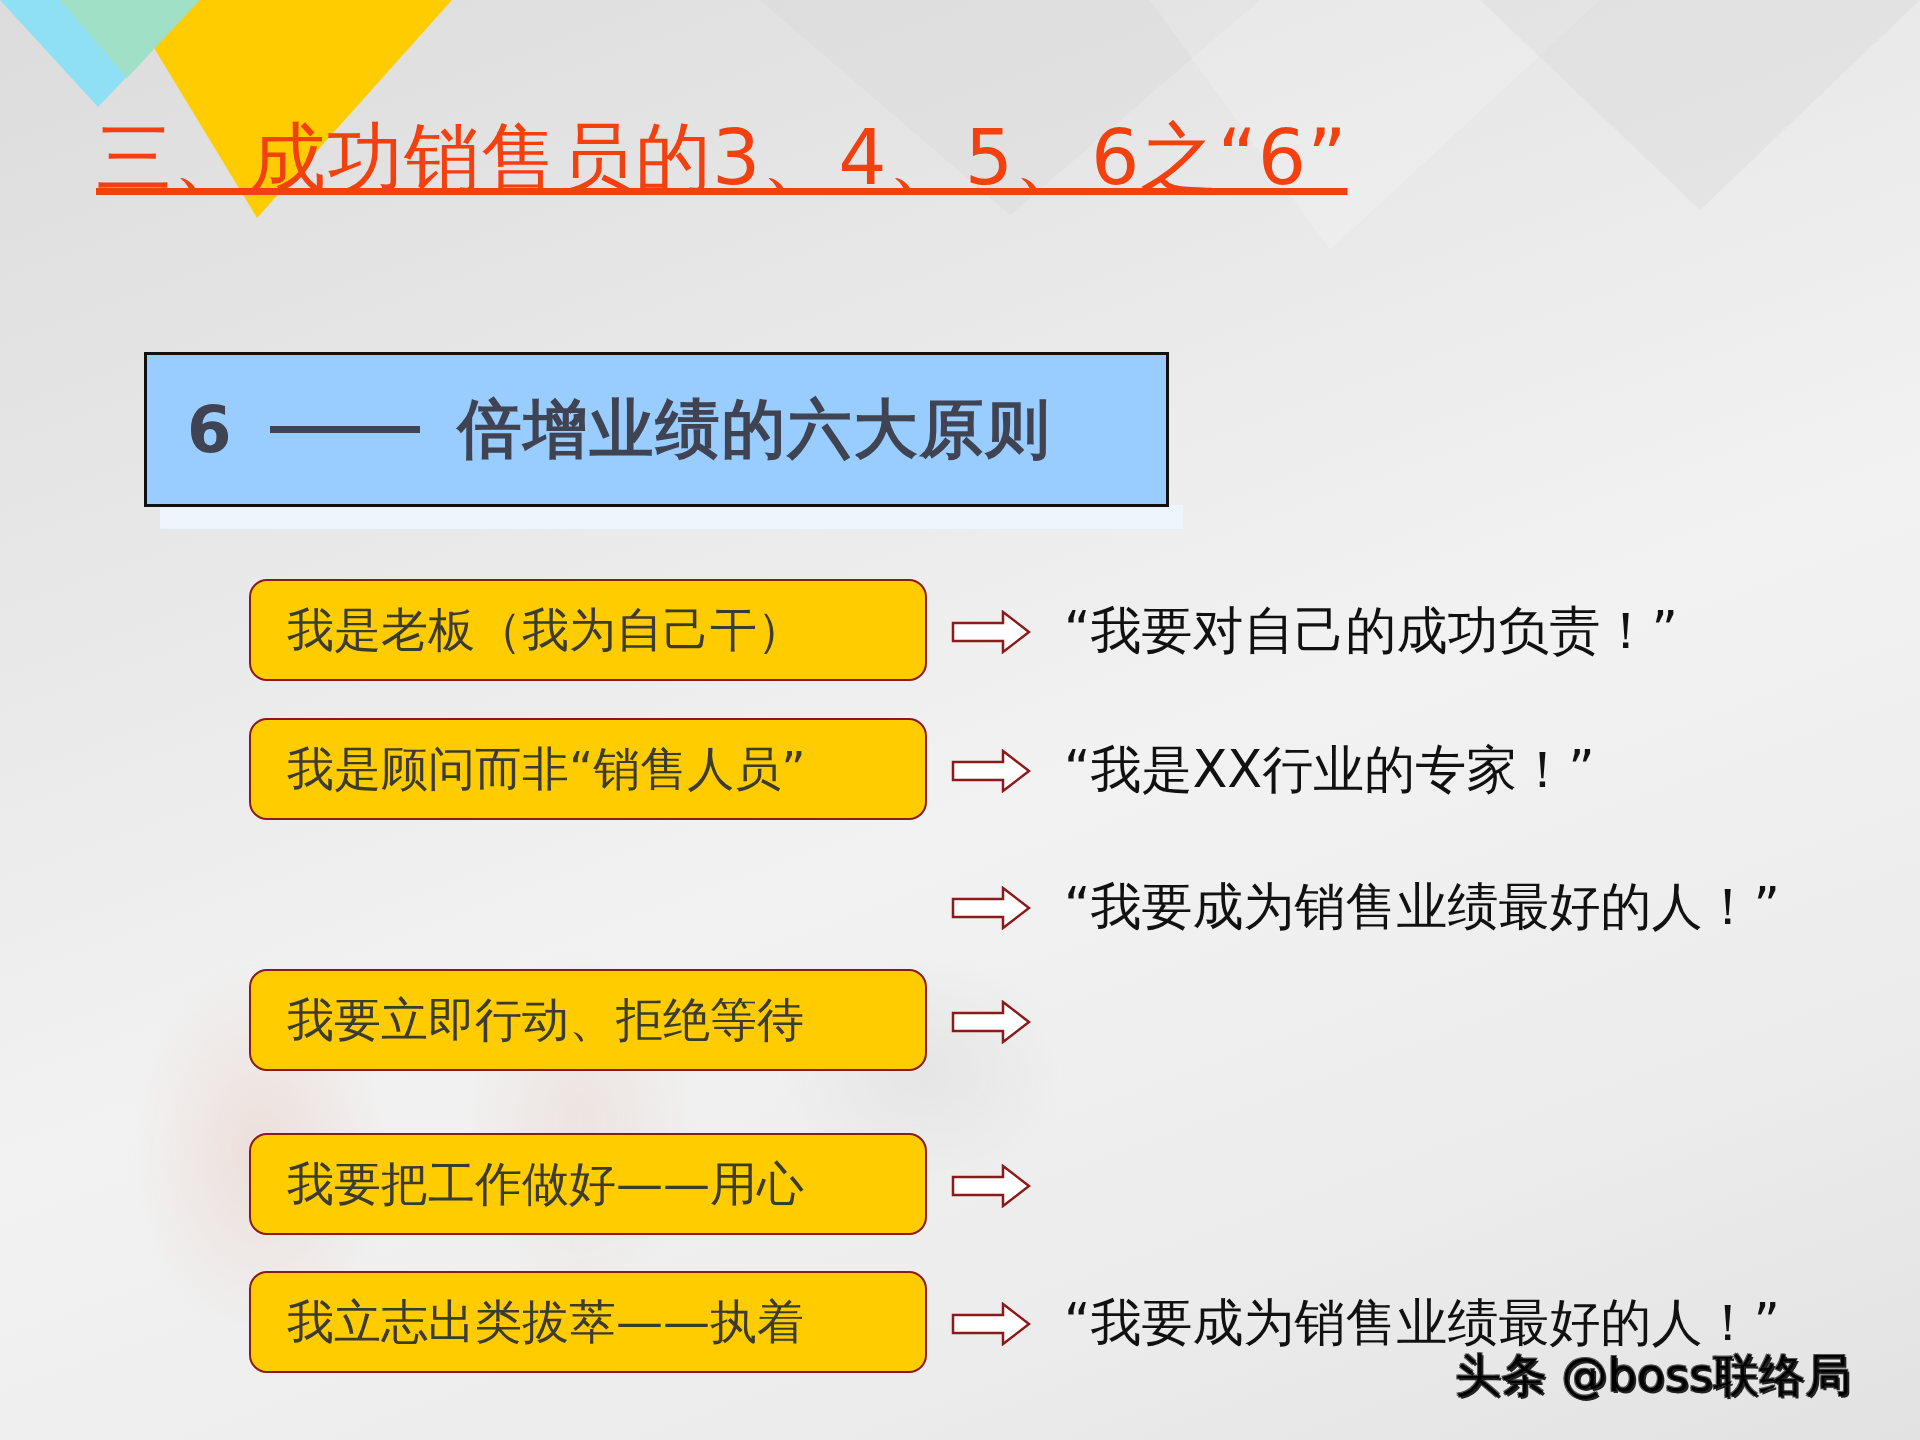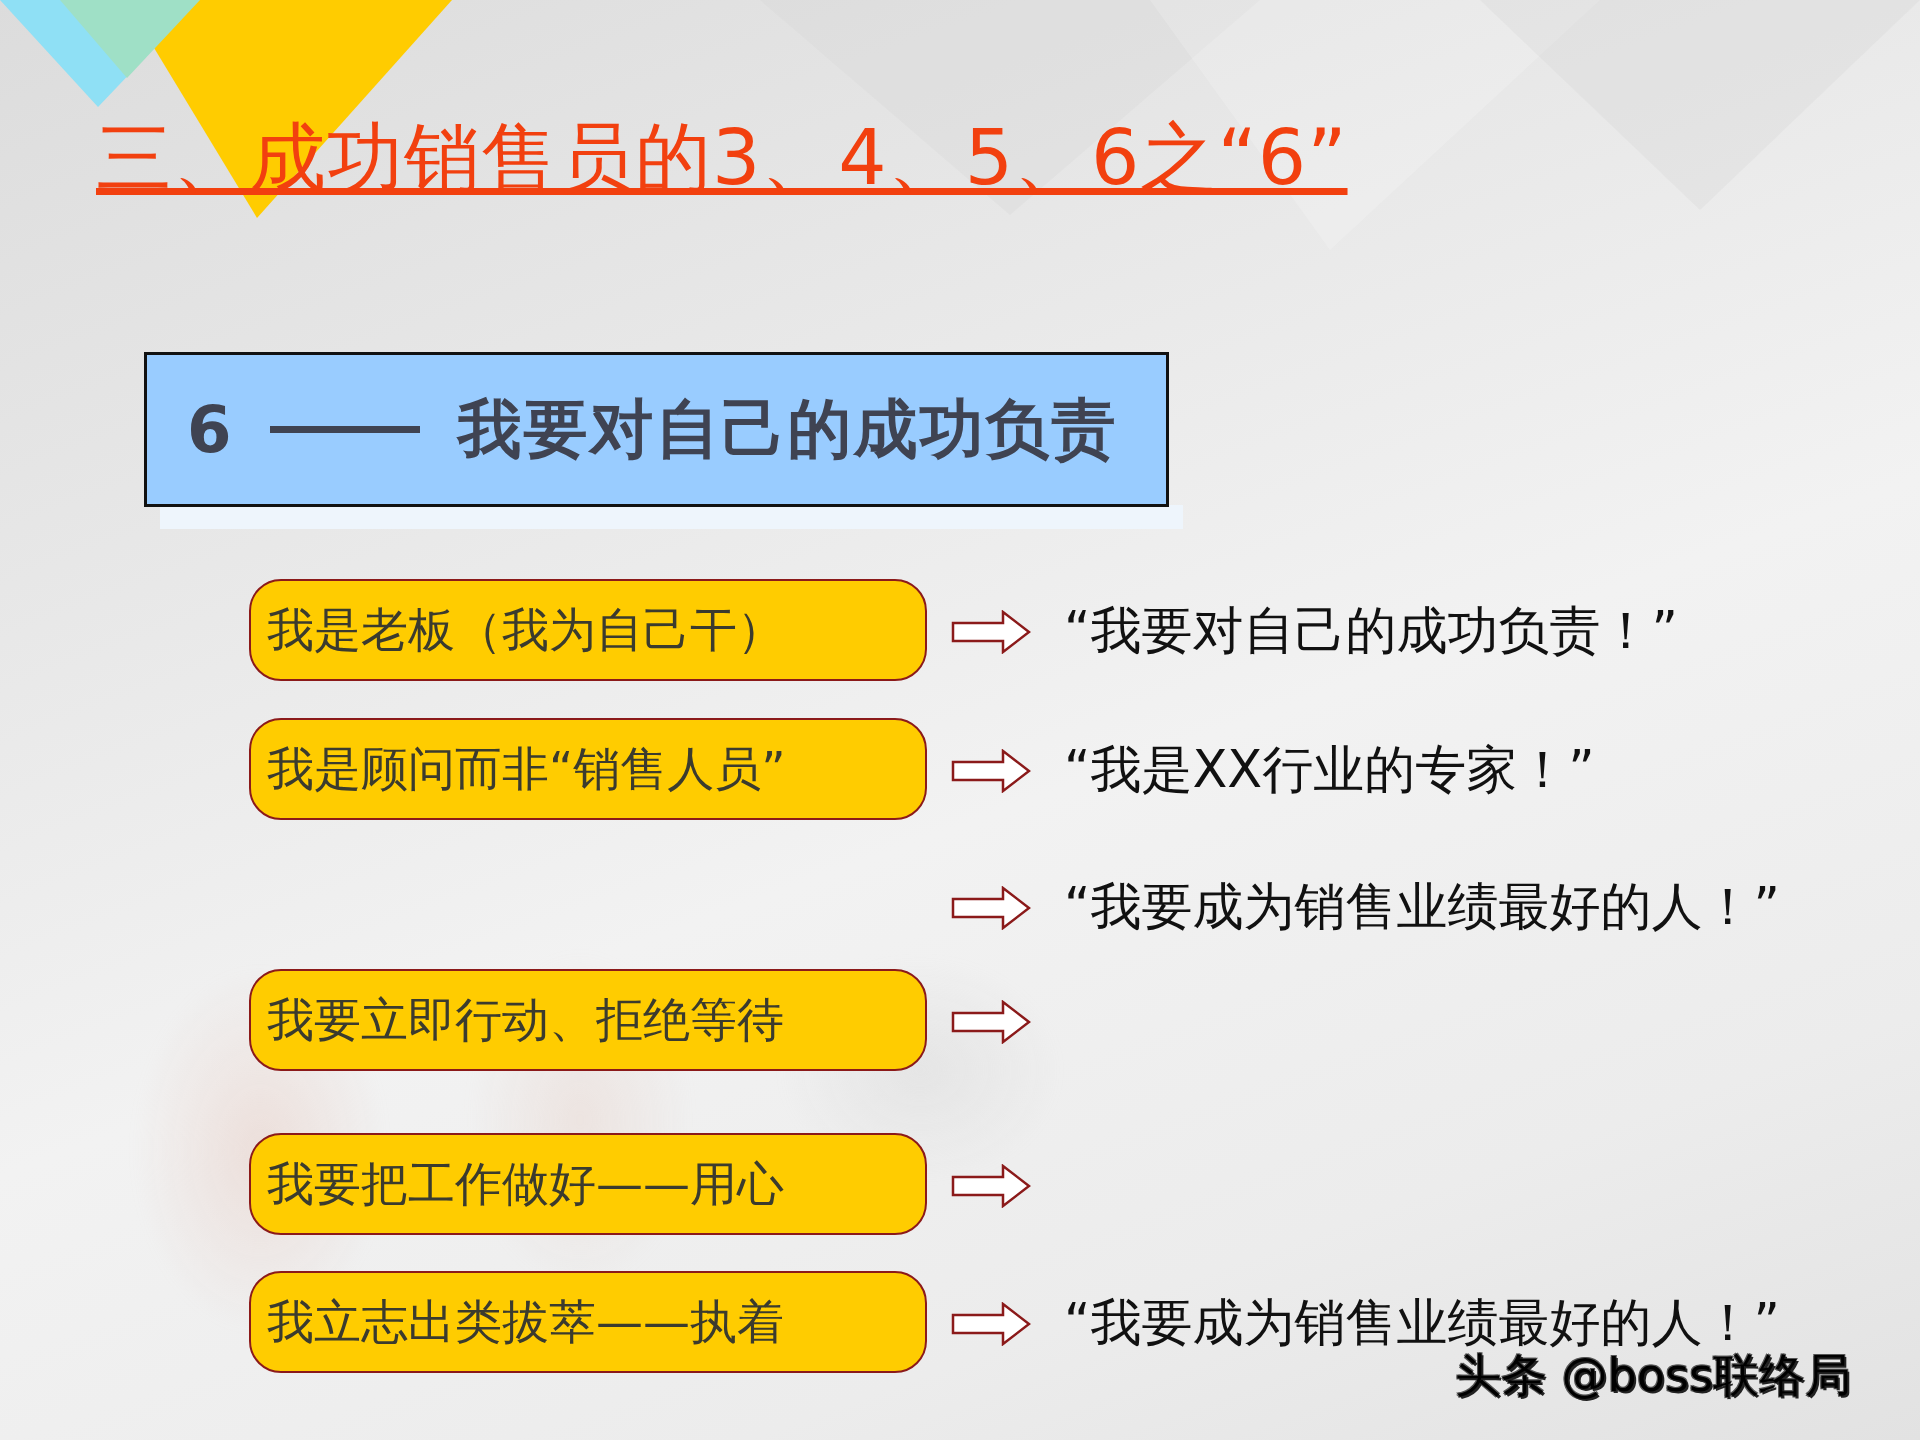--- a/index.html
+++ b/index.html
@@ -31,22 +31,22 @@
     position:absolute; left:144px; top:352px; width:1019px; height:149px;
     background:#99CCFF; border:3px solid #111;
     display:flex; align-items:center; box-sizing:content-box;
   }
   .header-num { font-size:64px; font-weight:bold; color:#3f4352; margin-left:40px; }
   .header-dash { width:150px; height:7px; background:#3f4352; margin:0 38px 0 38px; }
   .header-text { font-size:64px; font-weight:bold; color:#3f4352; letter-spacing:2px; }
   .row { position:absolute; left:249px; width:1670px; height:106px; }
   .pill {
     position:absolute; left:0; top:0; width:678px; height:102px;
-    background:#FFCC00; border:2px solid #8B1A1A; border-radius:32px;
-    display:flex; align-items:center; box-sizing:border-box; padding-left:16px;
+    background:#FFCC00; border:2px solid #8B1A1A; border-radius:18px;
+    display:flex; align-items:center; box-sizing:border-box; padding-left:36px;
     font-size:47px; color:#3b3b2e; white-space:nowrap;
   }
   .arrow { position:absolute; left:702px; top:31px; width:80px; height:44px; }
   .quote {
     position:absolute; left:815px; top:18px;
     font-size:51px; color:#111; white-space:nowrap;
   }
   .watermark {
     position:absolute; left:1455px; top:1345px;
     font-size:46px; color:#000000; white-space:nowrap;
@@ -71,21 +71,21 @@
   </svg>
   <div class="photo-blur"></div>
 </div>
 
 <div class="slide-title">三、成功销售员的3、4、5、6之“6”</div>
 
 <div class="header-shadow"></div>
 <div class="header-box">
   <span class="header-num">6</span>
   <span class="header-dash"></span>
-  <span class="header-text">我要对自己的成功负责</span>
+  <span class="header-text">倍增业绩的六大原则</span>
 </div>
 
 <div class="row" style="top:579px">
   <div class="pill">我是老板（我为自己干）</div>
   <svg class="arrow" viewBox="0 0 80 44">
     <polygon points="2,13 52,13 52,2 78,22 52,42 52,31 2,31" fill="#ffffff" stroke="#8B1A1A" stroke-width="2.5"></polygon>
   </svg>
   <div class="quote">“我要对自己的成功负责！”</div>
 </div>
 

